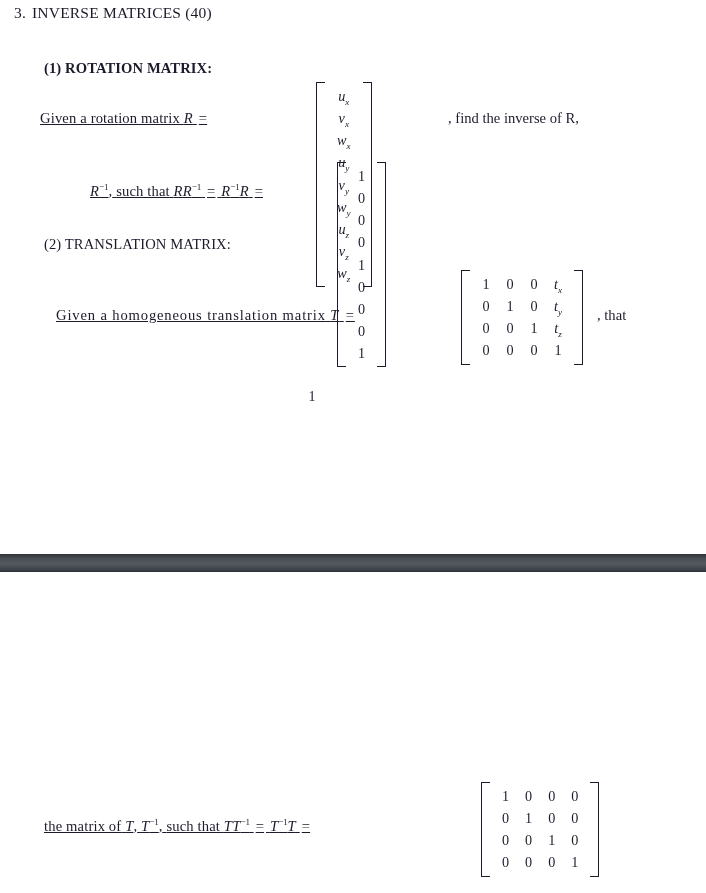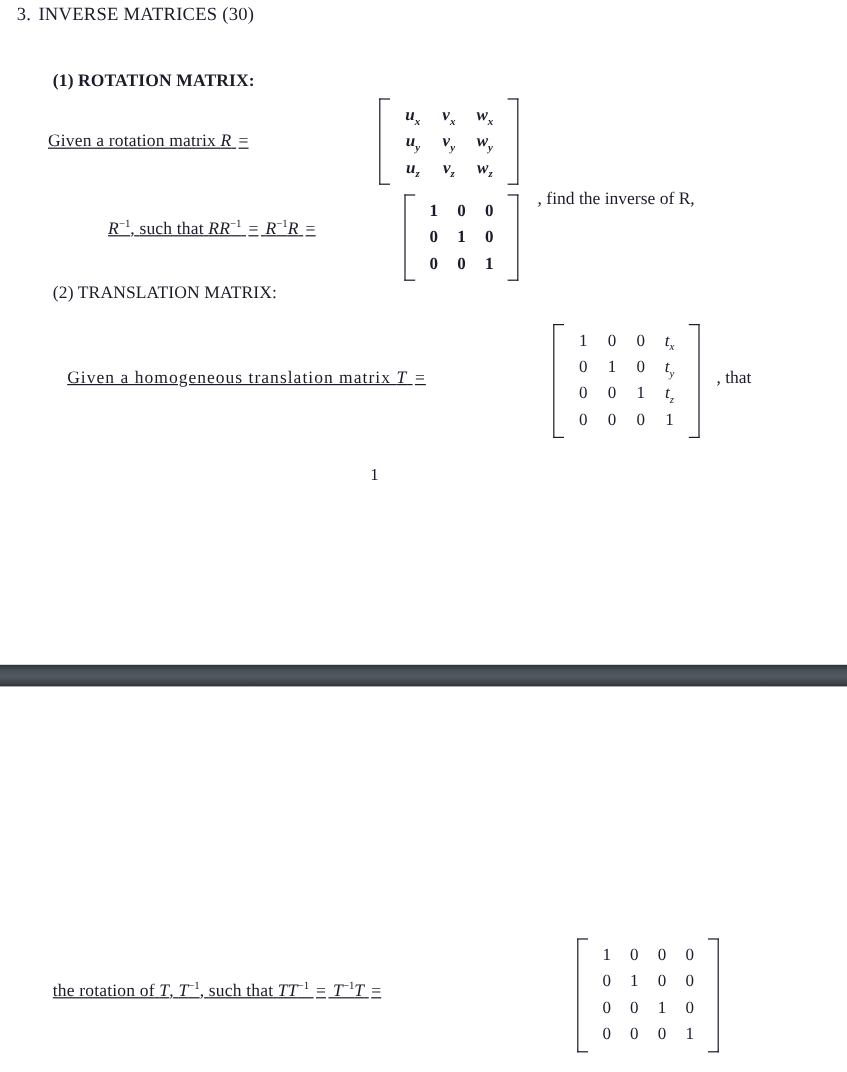--- a/index.html
+++ b/index.html
@@ -98,21 +98,21 @@
   }
   .brk.right {
     border-right: 1.6px solid #1b1b2b;
   }
   .mgrid {
     display: grid;
     padding: 3px 4px;
     justify-items: center;
     align-items: center;
   }
-  .mgrid.c3 { grid-template-columns: repeat(3, 1fr); font-weight: bold; }
+  .mgrid.c3 { grid-template-columns: repeat(1, 1fr); }
   .mgrid.c4 { grid-template-columns: repeat(4, 1fr); }
   .mcell {
     padding: 1px 8px;
     line-height: 1.42;
     text-align: center;
     white-space: nowrap;
   }
   .mcell.num { font-style: normal; }
   .mcell.sym { font-style: italic; }
 
@@ -136,21 +136,21 @@
                 #3c4248 88%,
                 #2b3035 100%);
   }
 </style>
 </head>
 <body>
 
 <div class="page">
 
   <div class="problem-title">
-    <span class="num">3.</span><span>INVERSE MATRICES (30)</span>
+    <span class="num">3.</span><span>INVERSE MATRICES (40)</span>
   </div>
 
   <div class="subhead" style="left:44px; top:60px;font-weight:bold;">(1) ROTATION MATRIX:</div>
 
   <div class="textline" style="left:40px; top:110px;">
     <span>Given a rotation matrix</span>
     <span class="mathvar">R</span>
     <span class="op">=</span>
   </div>
 
@@ -165,21 +165,21 @@
       <div class="mcell sym"><span>v</span><sub class="sb">y</sub></div>
       <div class="mcell sym"><span>w</span><sub class="sb">y</sub></div>
 
       <div class="mcell sym"><span>u</span><sub class="sb">z</sub></div>
       <div class="mcell sym"><span>v</span><sub class="sb">z</sub></div>
       <div class="mcell sym"><span>w</span><sub class="sb">z</sub></div>
     </div>
     <div class="brk right"></div>
   </div>
 
-  <div class="after-matrix" style="left:448px; top:110px;margin-top:48px;">, find the inverse of R,</div>
+  <div class="after-matrix" style="left:448px; top:110px;">, find the inverse of R,</div>
 
   <div class="textline" style="left:44px; top:183px;margin-left:46px;">
     <span class="mathvar">R<sup class="exp">−1</sup></span><span>,</span>
     <span>such that</span>
     <span class="mathvar">RR<sup class="exp">−1</sup></span>
     <span class="op">=</span>
     <span class="mathvar">R<sup class="exp">−1</sup>R</span>
     <span class="op">=</span>
   </div>
 
@@ -238,21 +238,21 @@
   <div class="after-matrix" style="left:597px; top:307px;">, that</div>
 
   <div class="pagenum" style="left:300px; top:389px; width:24px;">1</div>
 </div>
 
 <div class="separator" style="top:554px;"></div>
 
 <div class="page">
 
   <div class="textline" style="left:44px; top:818px;">
-    <span>the rotation of</span>
+    <span>the matrix of</span>
     <span class="mathvar">T</span><span>,</span>
     <span class="mathvar">T<sup class="exp">−1</sup></span><span>,</span>
     <span>such that</span>
     <span class="mathvar">TT<sup class="exp">−1</sup></span>
     <span class="op">=</span>
     <span class="mathvar">T<sup class="exp">−1</sup>T</span>
     <span class="op">=</span>
   </div>
 
   <div class="matrix" style="left:481px; top:782px;">

